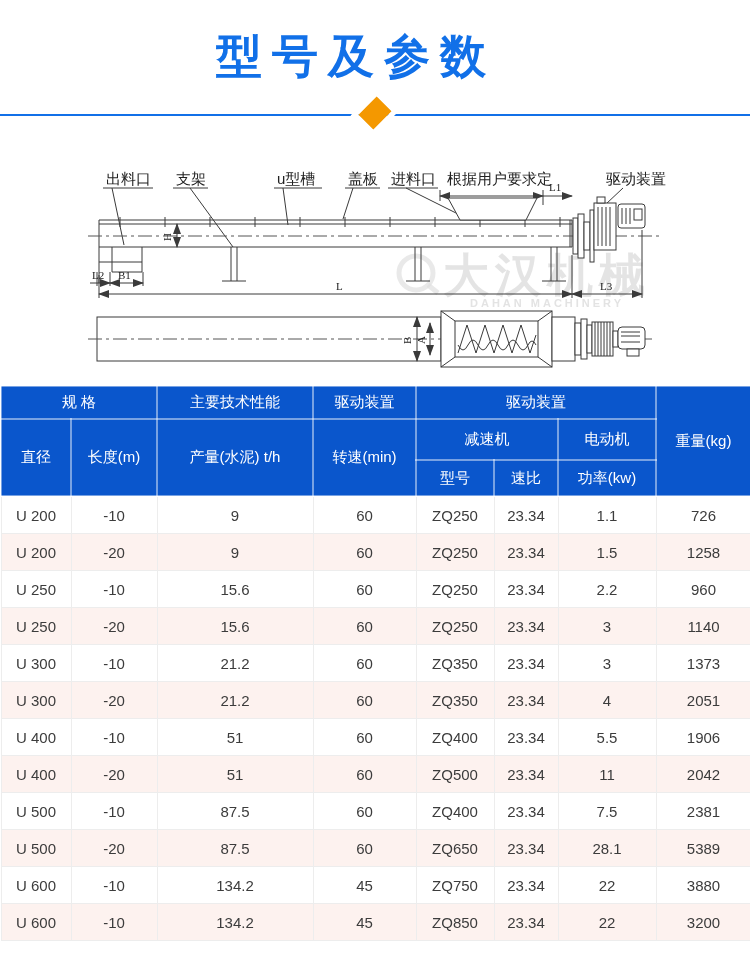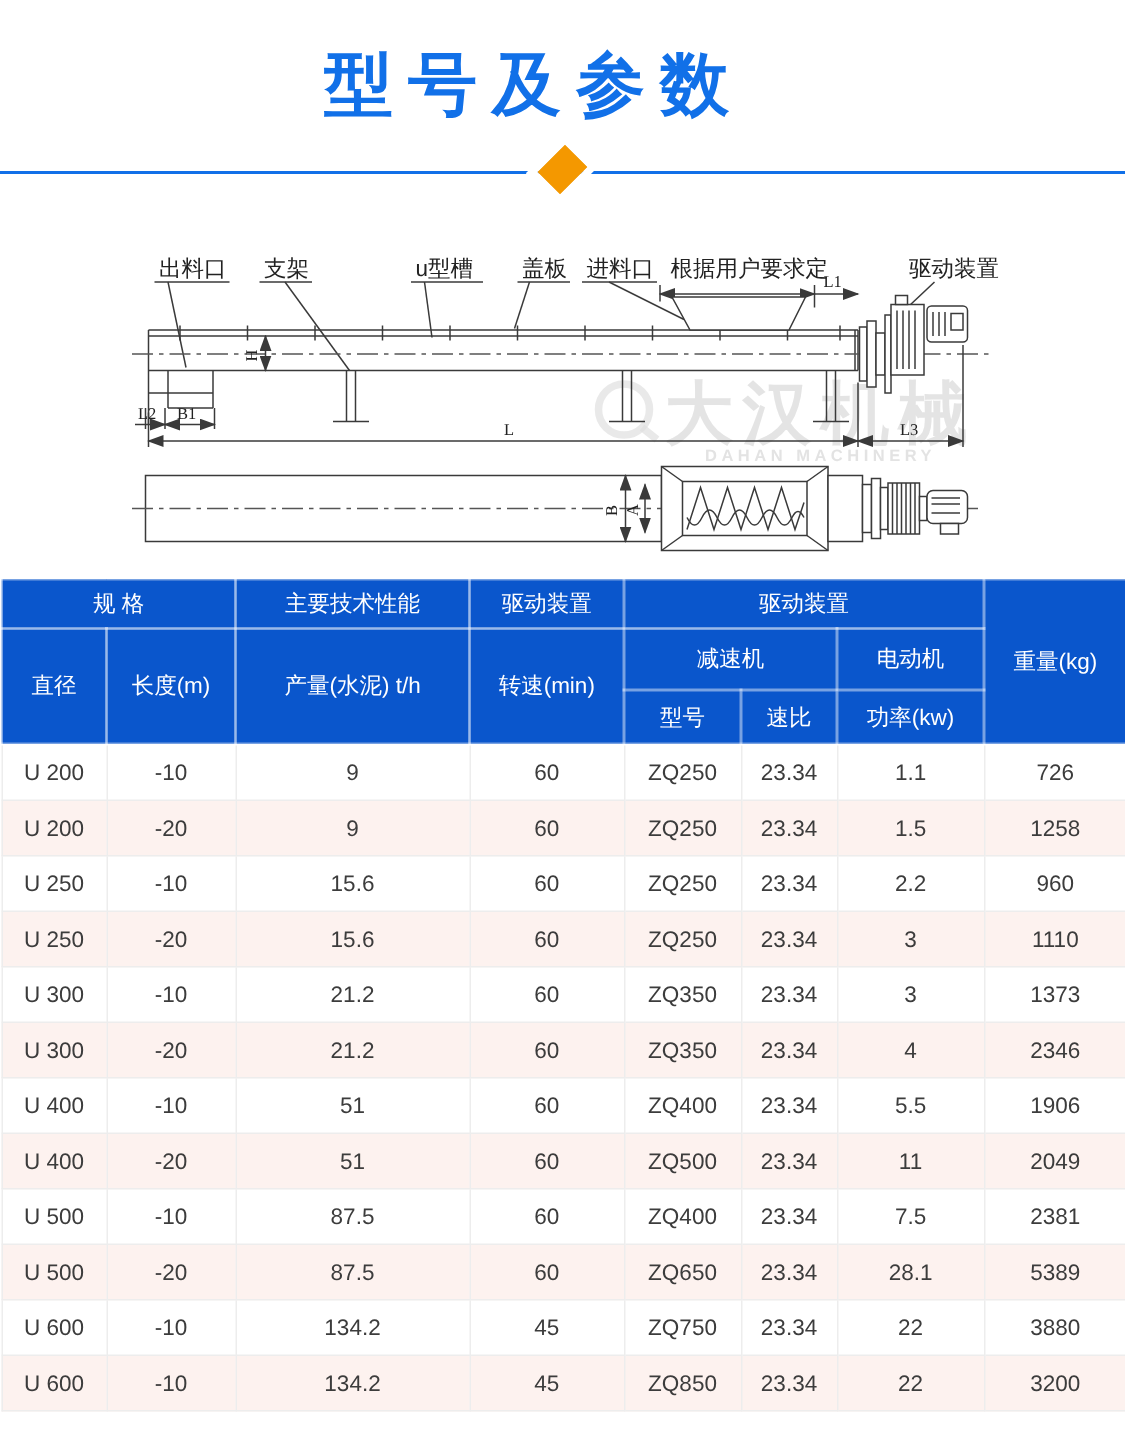--- a/index.html
+++ b/index.html
@@ -291,61 +291,61 @@
         <td>960</td>
       </tr>
       <tr>
         <td>U 250</td>
         <td>-20</td>
         <td>15.6</td>
         <td>60</td>
         <td>ZQ250</td>
         <td>23.34</td>
         <td>3</td>
-        <td>1110</td>
+        <td>1140</td>
       </tr>
       <tr>
         <td>U 300</td>
         <td>-10</td>
         <td>21.2</td>
         <td>60</td>
         <td>ZQ350</td>
         <td>23.34</td>
         <td>3</td>
         <td>1373</td>
       </tr>
       <tr>
         <td>U 300</td>
         <td>-20</td>
         <td>21.2</td>
         <td>60</td>
         <td>ZQ350</td>
         <td>23.34</td>
         <td>4</td>
-        <td>2346</td>
+        <td>2051</td>
       </tr>
       <tr>
         <td>U 400</td>
         <td>-10</td>
         <td>51</td>
         <td>60</td>
         <td>ZQ400</td>
         <td>23.34</td>
         <td>5.5</td>
         <td>1906</td>
       </tr>
       <tr>
         <td>U 400</td>
         <td>-20</td>
         <td>51</td>
         <td>60</td>
         <td>ZQ500</td>
         <td>23.34</td>
         <td>11</td>
-        <td>2049</td>
+        <td>2042</td>
       </tr>
       <tr>
         <td>U 500</td>
         <td>-10</td>
         <td>87.5</td>
         <td>60</td>
         <td>ZQ400</td>
         <td>23.34</td>
         <td>7.5</td>
         <td>2381</td>

